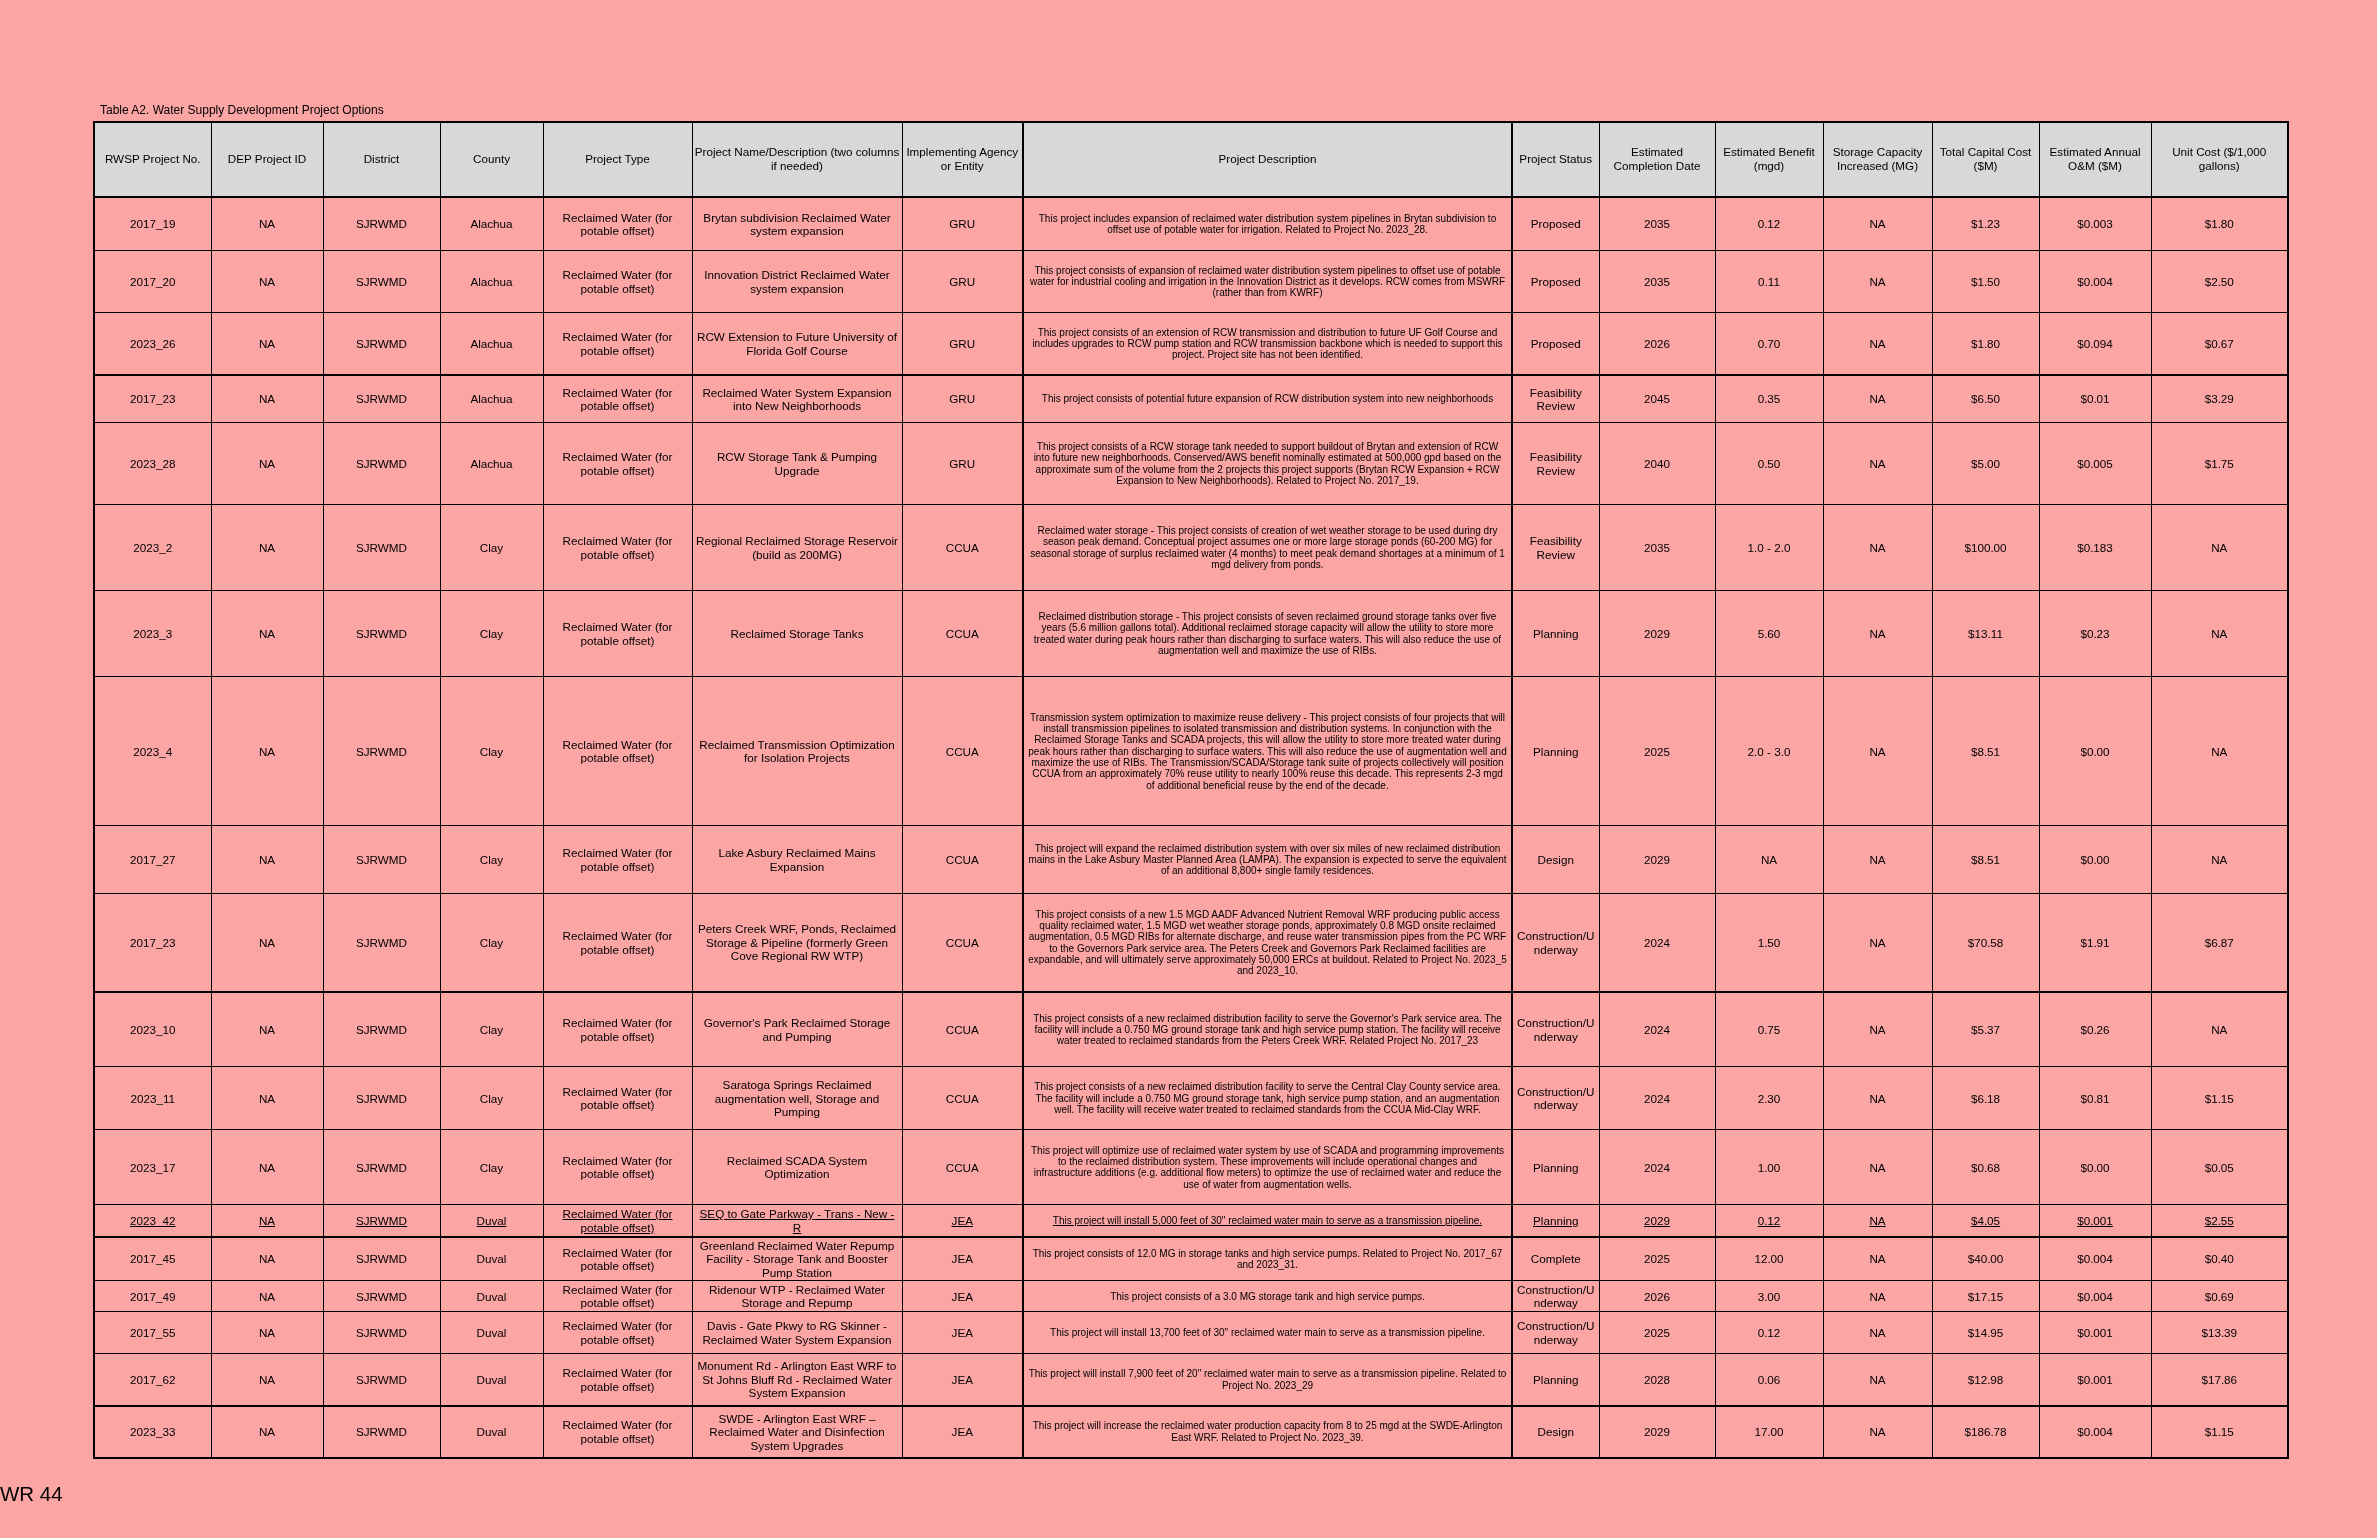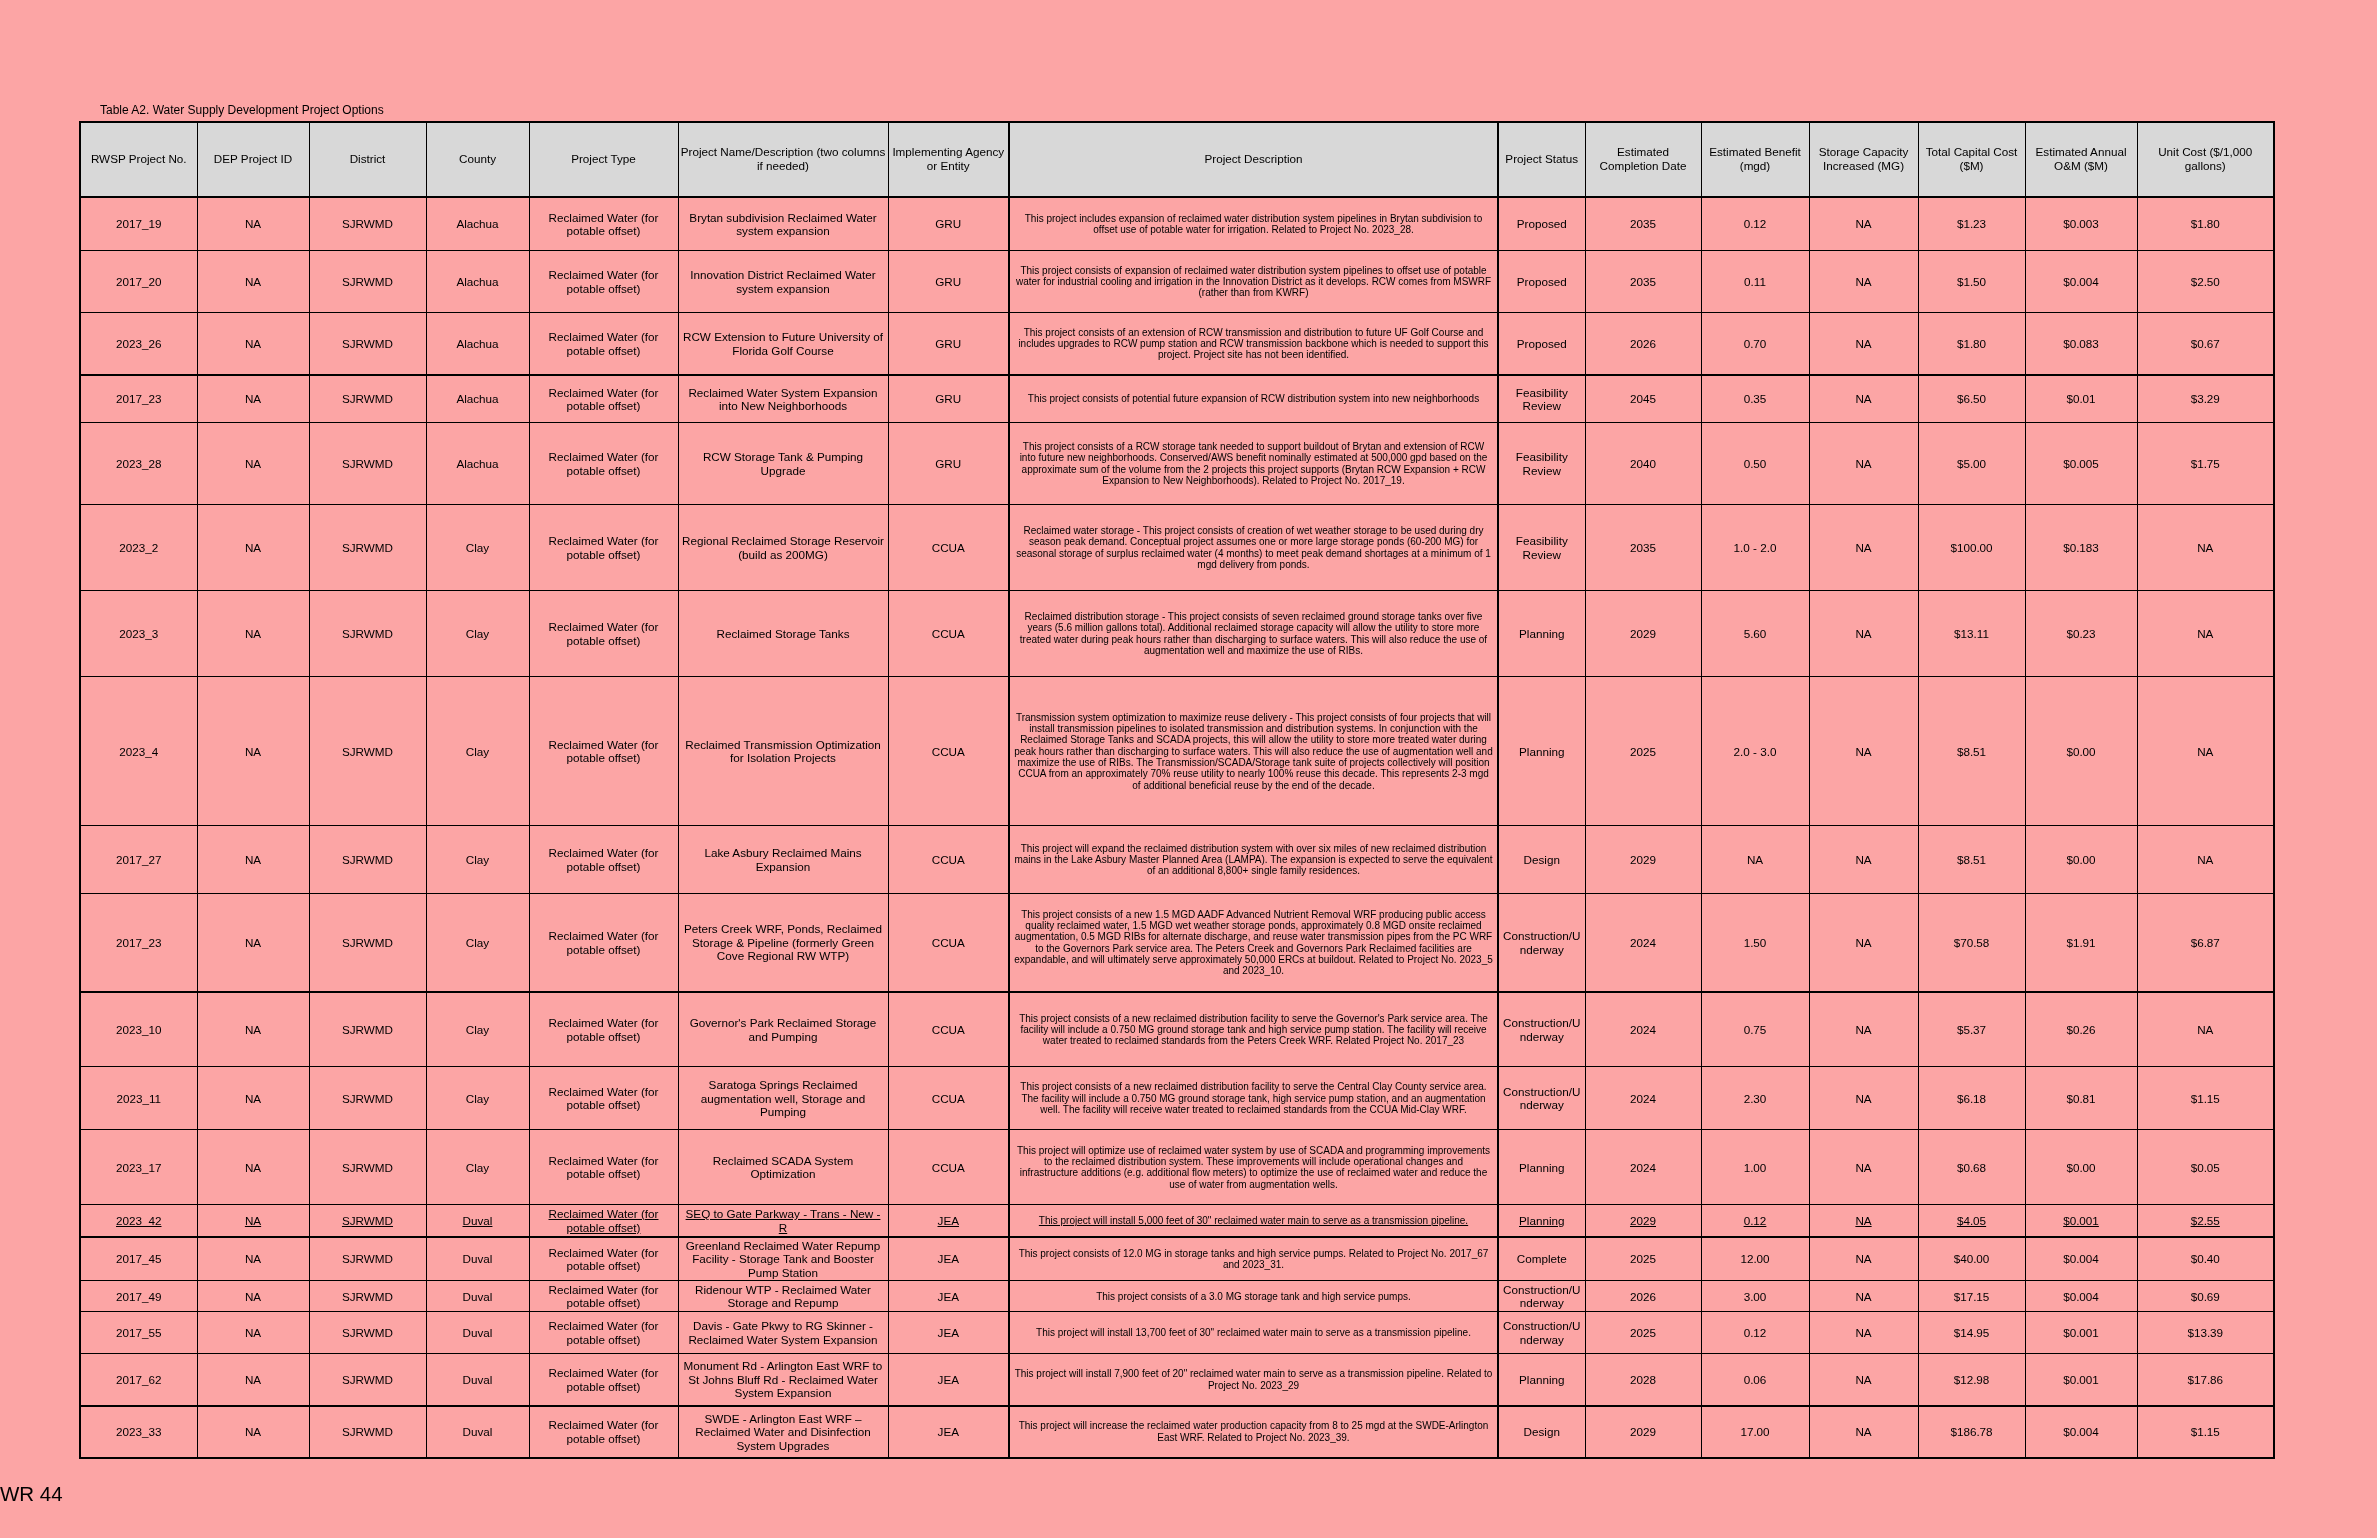--- a/index.html
+++ b/index.html
@@ -1,19 +1,19 @@
 <!DOCTYPE html>
 <html style="font-size:15px"><head>
 <meta charset="utf-8">
 <style>
   html,body{margin:0;padding:0;background:#888;}
   .page{position:relative;width:2377px;height:1538px;background:#fca5a5;
         font-family:"Liberation Sans",sans-serif;color:#000;overflow:hidden;}
   .doc-title{position:absolute;left:100px;top:103px;font-size:12px;}
-  table.projects{position:absolute;left:79px;top:121px;width:2193px;
+  table.projects{position:absolute;left:93px;top:121px;width:2193px;
         border-collapse:collapse;table-layout:fixed;border:2.8px solid #000;}
   th{background:#d8d8d8;font-weight:normal;font-size:11.7px;line-height:1.25;
      border:0.9px solid #000;border-bottom:2.8px solid #000;padding:1.9px;height:69px;
      text-align:center;vertical-align:middle;}
   td{border:0.9px solid #000;font-size:11.7px;line-height:1.15;text-align:center;
      vertical-align:middle;padding:0.9px 2.8px;word-wrap:break-word;overflow-wrap:anywhere;}
   td.col-7,th.col-7{border-left:2.8px solid #000;border-right:2.8px solid #000;}
   td.col-7{text-align:center;font-size:10px;line-height:1.13;padding:0.9px 3.7px;}
   tr.thick td{border-bottom:2.8px solid #000;}
   .page-footer{position:absolute;left:0;top:1482px;width:100%;
@@ -105,21 +105,21 @@
           <td class="col-3">Alachua</td>
           <td class="col-4">Reclaimed Water (for potable offset)</td>
           <td class="col-5">RCW Extension to Future University of Florida Golf Course</td>
           <td class="col-6">GRU</td>
           <td class="col-7">This project consists of an extension of RCW transmission and distribution to future UF Golf Course and includes upgrades to RCW pump station and RCW transmission backbone which is needed to support this project. Project site has not been identified.</td>
           <td class="col-8">Proposed</td>
           <td class="col-9">2026</td>
           <td class="col-10">0.70</td>
           <td class="col-11">NA</td>
           <td class="col-12">$1.80</td>
-          <td class="col-13">$0.083</td>
+          <td class="col-13">$0.094</td>
           <td class="col-14">$0.67</td>
         </tr>
         <tr style="height: 48px;">
           <td class="col-0">2017_23</td>
           <td class="col-1">NA</td>
           <td class="col-2">SJRWMD</td>
           <td class="col-3">Alachua</td>
           <td class="col-4">Reclaimed Water (for potable offset)</td>
           <td class="col-5">Reclaimed Water System Expansion into New Neighborhoods</td>
           <td class="col-6">GRU</td>

